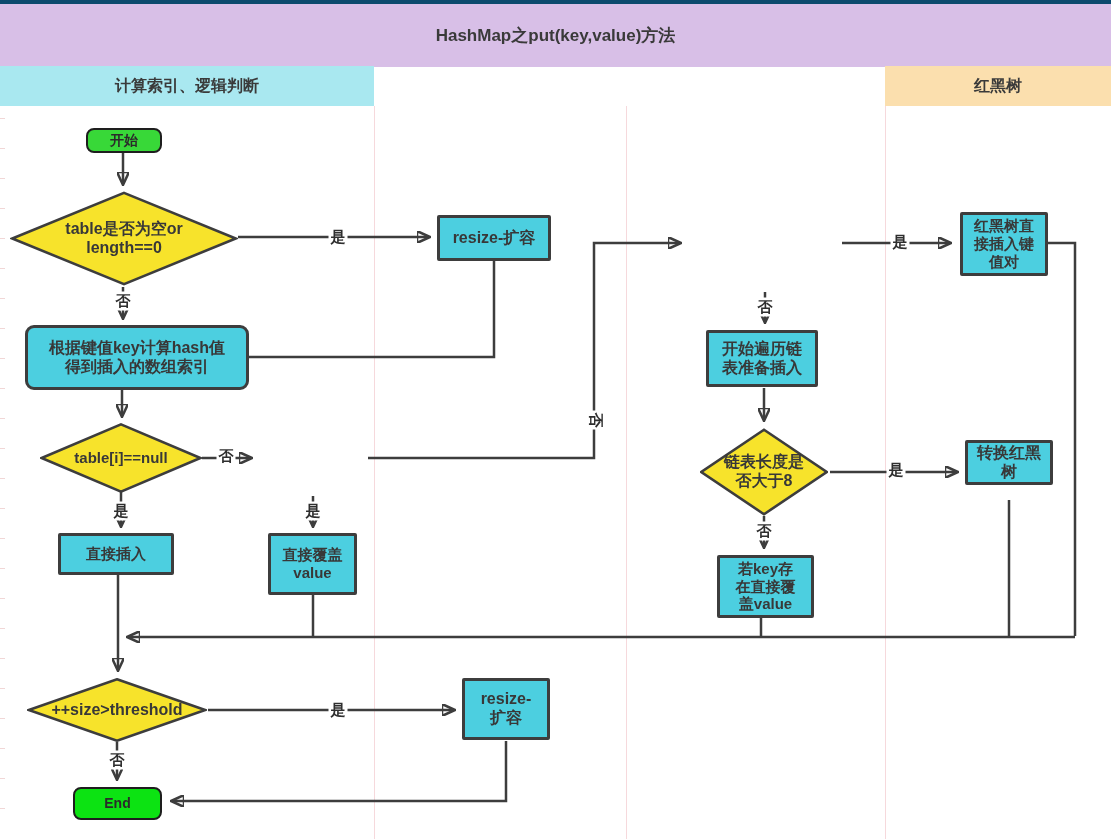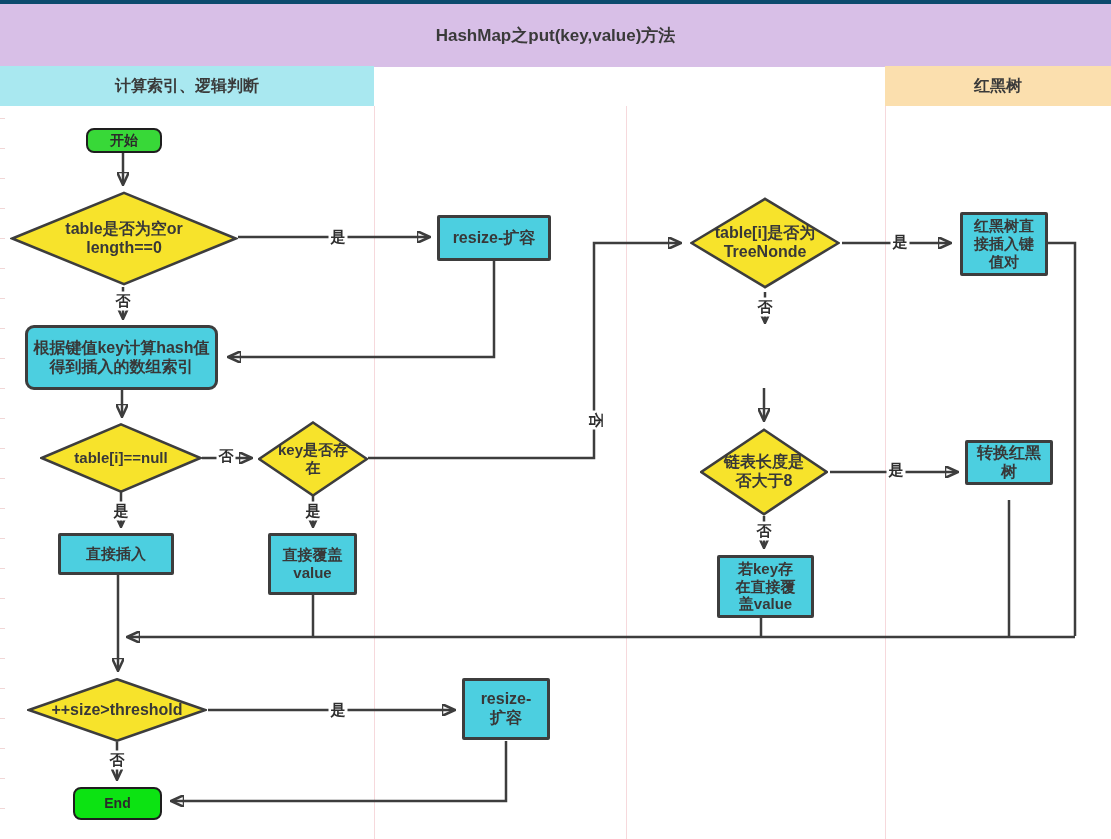--- a/index.html
+++ b/index.html
@@ -95,57 +95,48 @@
     <svg viewBox="0 0 100 50" preserveAspectRatio="none">
       <polygon points="50,1 99,25 50,49 1,25"></polygon>
       </svg>
     <span class="dlabel big" style="width:165px">table是否为空or length==0</span>
   </div>
 
   <div class="node proc big" style="left:437px;top:215px;width:114px;height:46px">
     <span>resize-扩容</span>
   </div>
 
-  <div class="node proc round big" style="left:25px;top:325px;width:193px;height:65px">
+  <div class="node proc round big" style="left:25px;top:325px;width:224px;height:65px">
     <span style="width:178px">根据键值key计算hash值得到插入的数组索引</span>
   </div>
 
   <div class="node diamond" style="left:40px;top:423px;width:162px;height:70px">
     <svg viewBox="0 0 100 50" preserveAspectRatio="none">
       <polygon points="50,1 99,25 50,49 1,25"></polygon>
       </svg>
     <span class="dlabel" style="width:130px">table[i]==null</span>
   </div>
 
-  <div class="node diamond" style="left:258px;top:421px;width:110px;height:76px">
-    <svg viewBox="0 0 100 50" preserveAspectRatio="none">
-      <polygon points="50,1 99,25 50,49 1,25"></polygon>
-      </svg>
-    <span class="dlabel" style="width:80px">key是否存在</span>
-  </div>
 
   <div class="node proc" style="left:58px;top:533px;width:116px;height:42px">
     <span>直接插入</span>
   </div>
 
   <div class="node proc" style="left:268px;top:533px;width:89px;height:62px">
     <span style="width:70px">直接覆盖value</span>
   </div>
 
-  <div class="node diamond" style="left:690px;top:197px;width:150px;height:92px">
-    <svg viewBox="0 0 100 50" preserveAspectRatio="none">
-      <polygon points="50,1 99,25 50,49 1,25"></polygon>
-      </svg>
-    <span class="dlabel big" style="width:118px">table[i]是否为TreeNonde</span>
-  </div>
 
   <div class="node proc" style="left:960px;top:212px;width:88px;height:64px">
     <span style="width:70px">红黑树直接插入键值对</span>
   </div>
 
+  <div class="node proc big" style="left:706px;top:330px;width:112px;height:57px">
+    <span style="width:90px">开始遍历链表准备插入</span>
+  </div>
 
   <div class="node diamond" style="left:700px;top:428px;width:128px;height:88px">
     <svg viewBox="0 0 100 50" preserveAspectRatio="none">
       <polygon points="50,1 99,25 50,49 1,25"></polygon>
       </svg>
     <span class="dlabel big" style="width:88px">链表长度是否大于8</span>
   </div>
 
   <div class="node proc big" style="left:965px;top:440px;width:88px;height:45px">
     <span style="width:70px">转换红黑树</span>

